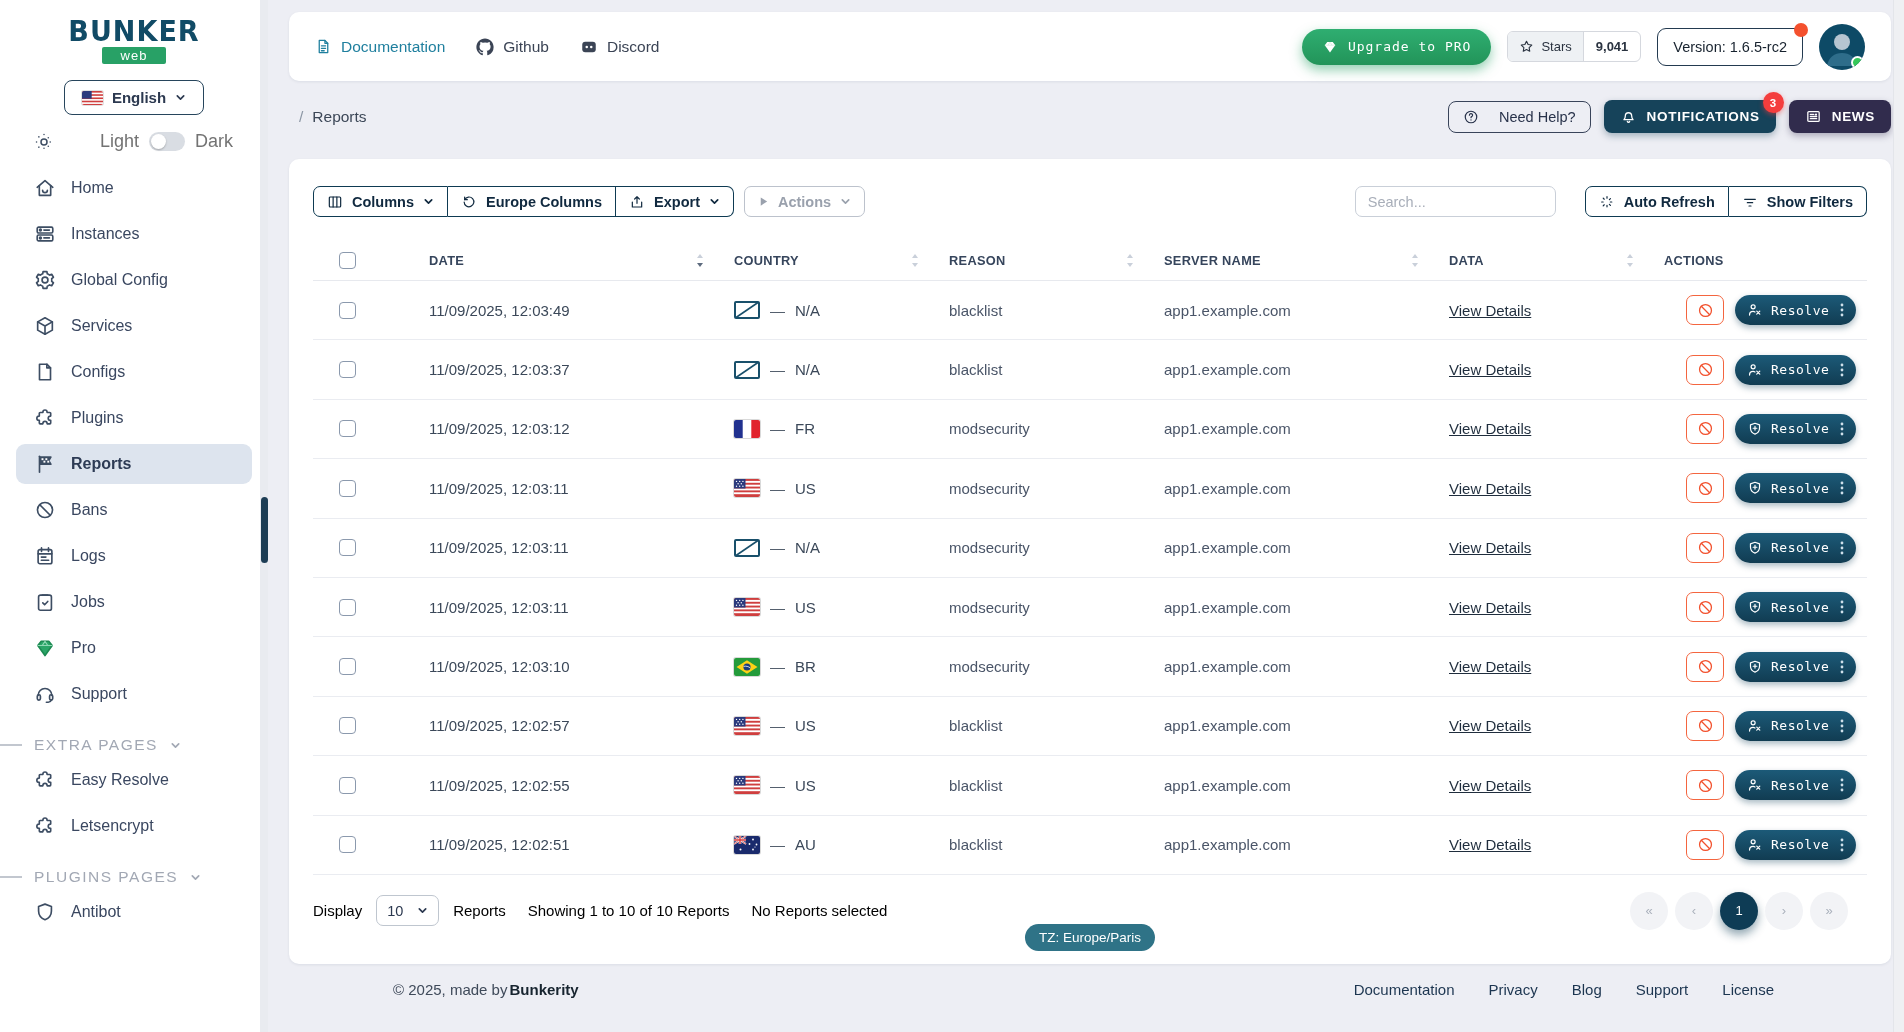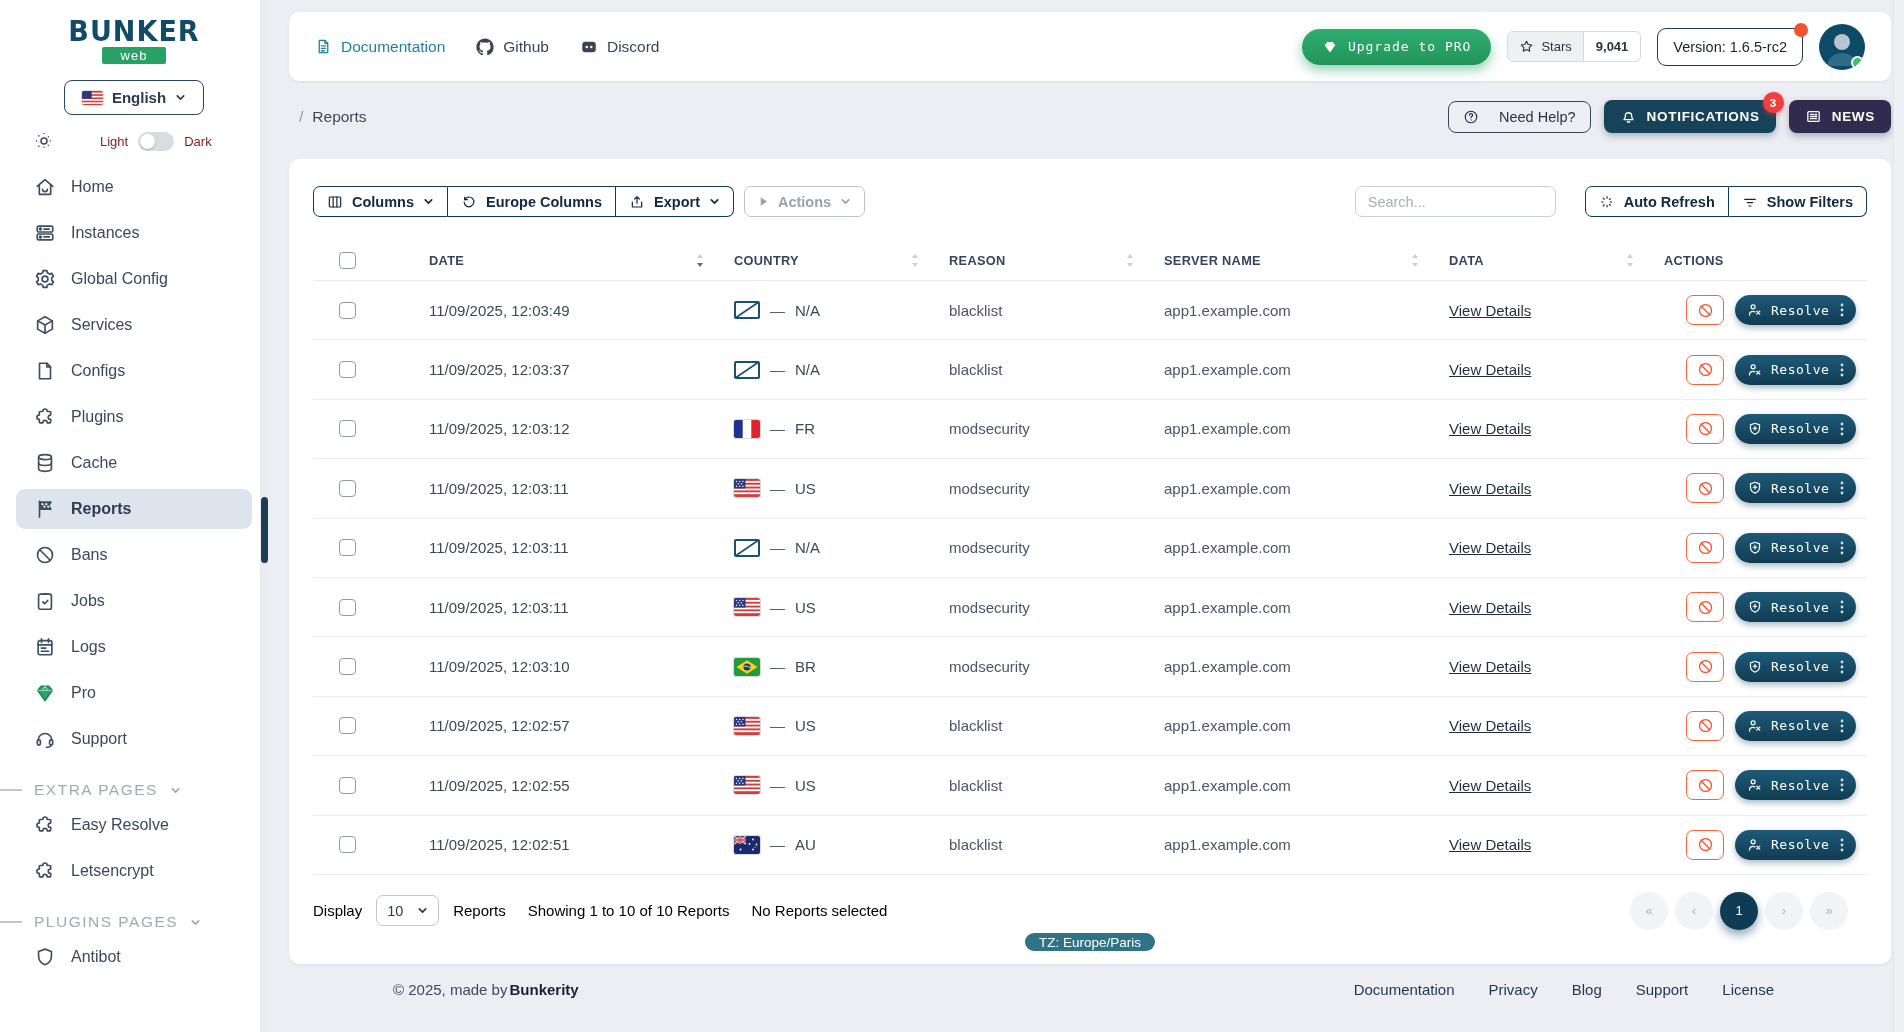--- a/index.html
+++ b/index.html
@@ -25,21 +25,21 @@
   .logo{margin:18px auto 0;width:160px;text-align:center;cursor:pointer}
   .logo-top{font-family:"DejaVu Sans",sans-serif;font-weight:900;font-size:27px;letter-spacing:1px;color:#114b66;transform:scaleY(1.05);line-height:28px}
   .logo-sub{display:inline-block;background:var(--green);color:#fff;font-size:13px;line-height:17px;padding:0 19px;border-radius:2px;margin-top:-2px;letter-spacing:1px}
   .lang-btn{margin:16px auto 0;width:140px;height:35px;border:1px solid #27455c;border-radius:8px;background:#fff;
     display:flex;align-items:center;justify-content:center;gap:9px;cursor:pointer}
   .lang-btn .lbl{font-size:15px;color:#2c3950;font-weight:600}
   .flag-mini{width:21px;height:14px;border-radius:2px;overflow:hidden;box-shadow:0 0 0 1px rgba(0,0,0,.12)}
   .chev{width:11px;height:11px}
   .theme-row{margin:16px 0 0 0;display:flex;align-items:center;justify-content:flex-start;padding-left:34px;gap:0}
   .theme-row .sun{color:#3d4d63;margin-right:46px}
-  .theme-lbl{font-size:13px;color:#7f1d1d}
+  .theme-lbl{font-size:18px;color:#737373}
   .toggle{width:36px;height:19px;border-radius:10px;background:#d9dde3;margin:0 10px;position:relative;cursor:pointer}
   .toggle .knob{position:absolute;left:2px;top:2px;width:15px;height:15px;border-radius:50%;background:#fff;box-shadow:0 1px 2px rgba(0,0,0,.25)}
   #nav{margin-top:16px}
   .nav-item{height:40px;margin:6px 16px 0;display:flex;align-items:center;gap:15px;padding-left:18px;border-radius:9px;cursor:pointer;color:#3d4d63}
   .nav-item .nav-label{font-size:16px;color:#3a4760}
   .nav-item.active{background:#dde4ee}
   .nav-item.active .nav-label{font-weight:600;color:#2d3b55}
   .nav-ico{width:22px;height:22px;flex:0 0 22px}
   .nav-section{margin:22px 0 2px;display:flex;align-items:center;gap:12px;color:#a2a8b4;cursor:pointer}
   .nav-section .dash{width:22px;height:0;border-top:2px solid #c2c7cf}
@@ -133,21 +133,21 @@
 
   
   #tfoot{display:flex;align-items:center;margin-top:17px}
   .tf-item{font-size:15px;color:#000000}
   .page-size{width:63px;height:31px;border:1px solid #bfc6cf;border-radius:7px;background:#fff;display:flex;align-items:center;justify-content:space-between;padding:0 10px;margin:0 14px;cursor:pointer}
   .page-size span{font-size:14.5px;color:#2c3950}
   .tf-gap{margin-left:22px}
   #pager{margin-left:auto;display:flex;align-items:center;gap:7px;margin-right:19px}
   .page-btn{width:38px;height:38px;border-radius:50%;border:none;background:#f2f3f6;color:#aab1bc;font-size:13px;display:flex;align-items:center;justify-content:center;cursor:pointer;font-family:"Liberation Sans",sans-serif}
   .page-btn.active{background:#0e3c55;color:#fff;box-shadow:0 5px 10px rgba(14,60,85,.45)}
-  #tz-badge{position:absolute;left:50%;bottom:13px;transform:translateX(-50%);height:18px;border-radius:14px;background:#2f7387;
+  #tz-badge{position:absolute;left:50%;bottom:13px;transform:translateX(-50%);height:27px;border-radius:14px;background:#2f7387;
     color:#fff;font-size:13.5px;display:flex;align-items:center;padding:0 14px}
 
   
   #page-footer{display:flex;align-items:center;margin-top:17px;padding:0 117px 0 104px;font-size:15px}
   #copyright{color:#3f4a5a}
   #copyright b{color:#17242f;margin-left:2px}
   .foot-links{margin-left:auto;display:flex;gap:34px}
   .foot-links a{color:#1c3550;text-decoration:none;cursor:pointer;font-size:15px}
 
   
@@ -294,49 +294,43 @@
           <use href="#sym-file"></use>
         </svg>
     <span class="nav-label">Configs</span>
   </div>
       <div class="nav-item">
     <svg class="nav-ico stroke">
           <use href="#sym-puzzle"></use>
         </svg>
     <span class="nav-label">Plugins</span>
   </div>
-      <div class="nav-item">
-    <svg class="nav-ico stroke">
-          <use href="#sym-database"></use>
-        </svg>
-    <span class="nav-label">Cache</span>
-  </div>
       <div class="nav-item active">
     <svg class="nav-ico stroke">
           <use href="#sym-flag"></use>
         </svg>
     <span class="nav-label">Reports</span>
   </div>
       <div class="nav-item">
     <svg class="nav-ico stroke">
           <use href="#sym-ban"></use>
         </svg>
     <span class="nav-label">Bans</span>
   </div>
       <div class="nav-item">
     <svg class="nav-ico stroke">
+          <use href="#sym-calendar"></use>
+        </svg>
+    <span class="nav-label">Logs</span>
+  </div>
+      <div class="nav-item">
+    <svg class="nav-ico stroke">
           <use href="#sym-clipboard"></use>
         </svg>
     <span class="nav-label">Jobs</span>
-  </div>
-      <div class="nav-item">
-    <svg class="nav-ico stroke">
-          <use href="#sym-calendar"></use>
-        </svg>
-    <span class="nav-label">Logs</span>
   </div>
       <div class="nav-item">
     <svg class="nav-ico stroke">
           <use href="#sym-gem"></use>
         </svg>
     <span class="nav-label">Pro</span>
   </div>
       <div class="nav-item">
     <svg class="nav-ico stroke">
           <use href="#sym-headset"></use>

